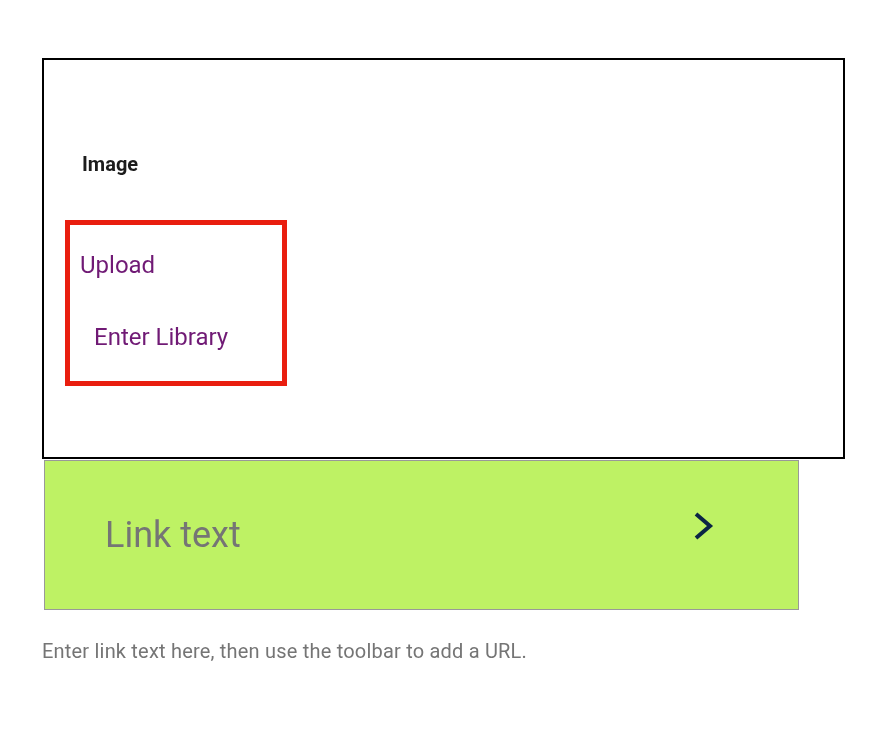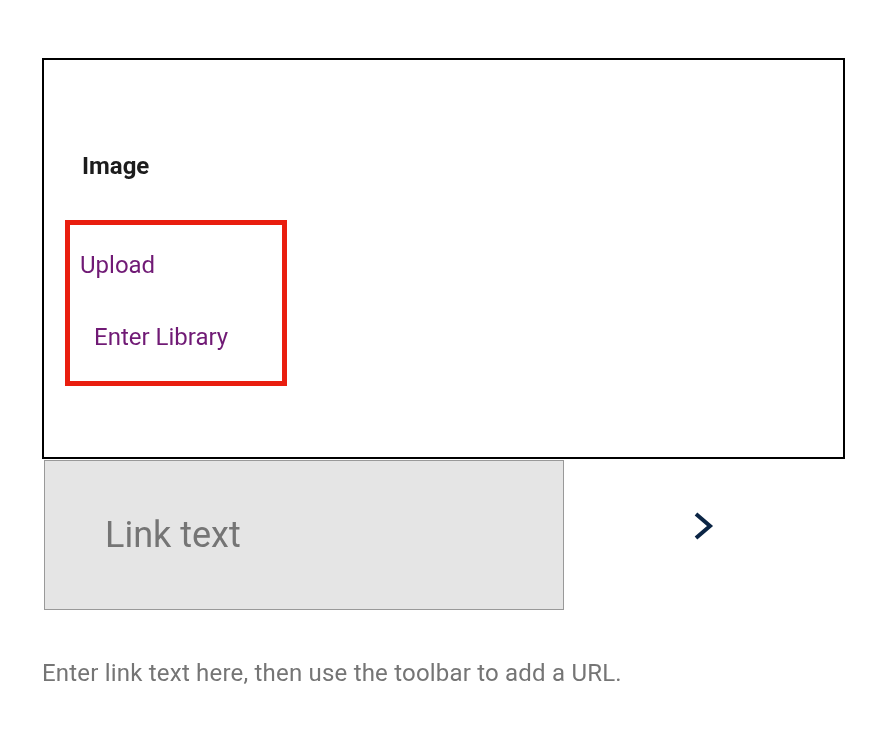--- a/index.html
+++ b/index.html
@@ -19,21 +19,21 @@
       left: 42px;
       top: 58px;
       width: 803px;
       height: 401px;
       border: 2px solid #000000;
       background: #ffffff;
       padding-top: 92px;
       padding-left: 38px;
     }
     .panel-title {
-      font-size: 24px;
+      font-size: 20px;
       font-weight: 700;
       color: #1c1c1c;
       margin-bottom: 24px;
     }
     .highlight-box {
       position: absolute;
       left: 65px;
       top: 220px;
       width: 222px;
       height: 166px;
@@ -54,24 +54,24 @@
     }
     .menu-item-media {
       position: absolute;
       left: 94px;
       top: 321px;
     }
     .link-input-box {
       position: absolute;
       left: 44px;
       top: 460px;
-      width: 520px;
+      width: 755px;
       height: 150px;
       border: 1px solid #999999;
-      background: #e5e5e5;
+      background: #bef264;
       display: flex;
       align-items: center;
       padding-left: 60px;
     }
     .link-input-text {
       font-size: 36px;
       font-weight: 400;
       color: #757575;
     }
     .chevron-wrapper {
@@ -86,25 +86,24 @@
       cursor: pointer;
     }
     .chevron-wrapper svg {
       width: 26px;
       height: 36px;
     }
     .helper-text {
       position: absolute;
       left: 42px;
       top: 639px;
-      font-size: 24px;
+      font-size: 20px;
       font-weight: 400;
       color: #757575;
       letter-spacing: 0.2px;
-      margin-top: 20px;
     }
   </style>
 </head>
 <body>
 
 <div class="main-panel">
   <div class="panel-title">Image</div>
 </div>
 
 <div class="menu-item menu-item-upload">Upload</div>

